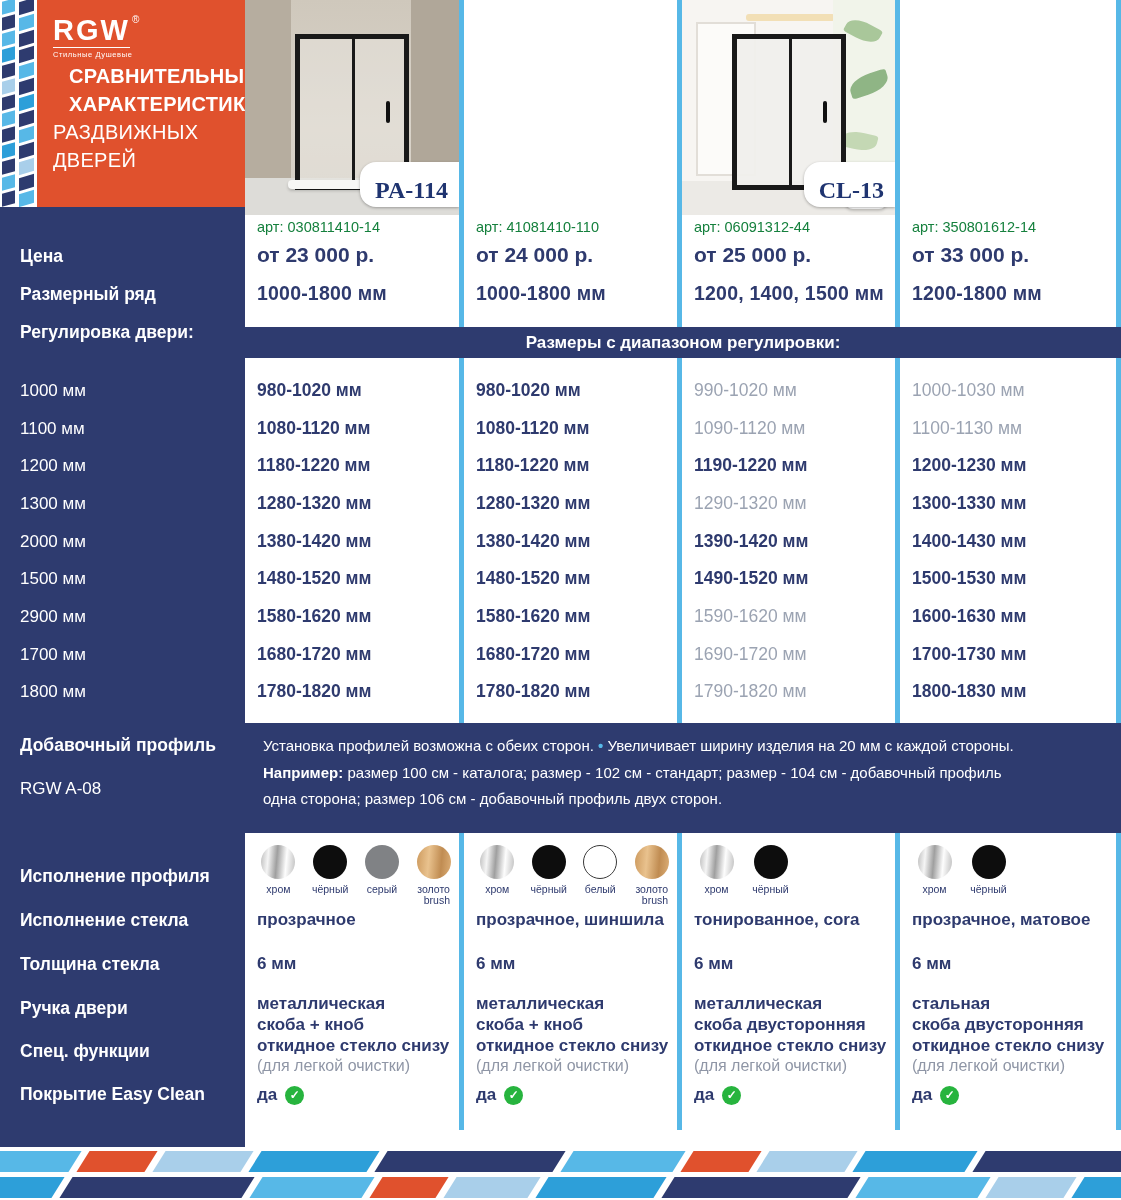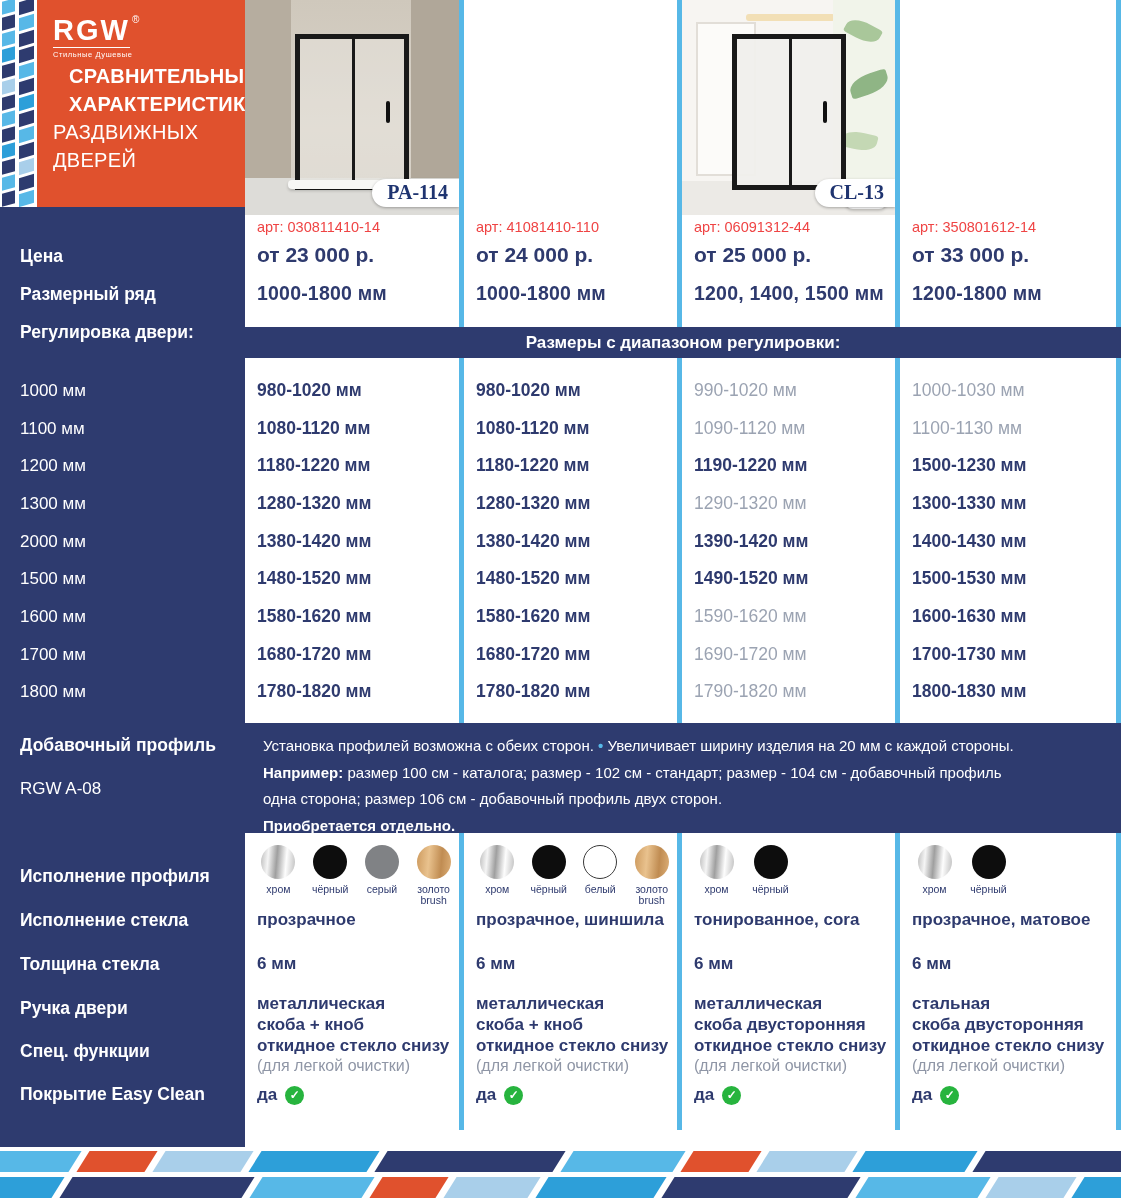--- a/index.html
+++ b/index.html
@@ -19,58 +19,58 @@
   .datenote{position:absolute;left:16px;bottom:13px;font-size:14.5px;}
   
   .navy-side{position:absolute;left:0;top:207px;width:245px;height:940px;background:#2E3B6F;}
   .slab{position:absolute;left:20px;color:#fff;font-size:17px;white-space:nowrap;}
   .slab.bold{font-weight:bold;font-size:17.5px;}
   
   .vdiv{position:absolute;top:0;width:5px;height:1130px;background:#57B8E7;}
   
   .col{position:absolute;top:0;height:1130px;}
   .col>div{position:absolute;left:12px;right:4px;}
-  .art{top:219px;font-size:14.5px;color:#ef4444;}
+  .art{top:219px;font-size:14.5px;color:#15803d;}
   .price{top:243px;font-size:21px;font-weight:bold;color:#2E3A6E;}
   .range{top:282px;font-size:19.5px;font-weight:bold;color:#2E3A6E;letter-spacing:.2px;}
   .adj{font-size:17.5px;white-space:nowrap;}
   .adj.b{font-weight:bold;color:#2E3A6E;}
   .adj.l{font-weight:normal;color:#9BA3B2;}
   .banner{position:absolute;left:245px;top:327px;width:876px;height:31px;background:#2E3B6F;
           color:#fff;font-weight:bold;font-size:17px;text-align:center;line-height:31px;}
   
   .info{position:absolute;left:245px;top:723px;width:876px;height:110px;background:#2E3B6F;
         color:#fff;font-size:15px;box-sizing:border-box;padding:10px 18px;line-height:26.5px;}
   .info .bullet{color:#57B8E7;font-weight:bold;}
   
   .swatches{top:845px;display:flex;gap:9px;}
   .sw{display:flex;flex-direction:column;align-items:center;width:45px;}
   .dot{width:34px;height:34px;border-radius:50%;box-sizing:border-box;}
   .dot.chrome{background:linear-gradient(95deg,#bdbdbd 0%,#f5f5f5 22%,#9f9f9f 46%,#fdfdfd 72%,#bfbfbf 100%);}
   .dot.black{background:#0d0d0d;}
   .dot.gray{background:#808285;}
   .dot.white{background:#fff;border:1.5px solid #3a3a3a;}
   .dot.gold{background:linear-gradient(95deg,#cd9a5e 0%,#e9c28e 35%,#c08c52 70%,#dcae76 100%);}
-  .swl{margin-top:5px;font-size:10.5px;color:#2E3A6E;text-align:center;line-height:11px;white-space:pre-line;}
+  .swl{margin-top:5px;font-size:10.5px;color:#2E3A6E;text-align:right;line-height:11px;white-space:pre-line;}
   
   .cell{font-weight:bold;font-size:17px;color:#2E3A6E;}
   .glass{top:910px;}
   .thick{top:954px;}
   .handle{top:993px;line-height:21px;white-space:pre-line;}
   .special{top:1036px;}
   .note{top:1057px;font-weight:normal;color:#8F96A6;font-size:16px;}
   .ec{top:1085px;display:flex;align-items:center;gap:8px;font-weight:bold;font-size:17px;color:#2E3A6E;}
   .chk{width:19px;height:19px;border-radius:50%;background:#27B43E;color:#fff;font-size:12px;
        font-weight:bold;line-height:19px;text-align:center;display:inline-block;}
   
   .photo{position:absolute;top:0;left:0 !important;right:0 !important;height:215px;overflow:hidden;}
   .photo div,.photo i{position:absolute;}
   .badge{position:absolute;bottom:8px;right:0;background:#fff;border-radius:16px 0 0 16px;
-         padding:2px 11px 3px 15px;font-family:"Liberation Serif",serif;font-weight:bold;
-         font-size:20px;color:#1F3470;box-shadow:0 1px 3px rgba(0,0,0,.3);left:auto !important;}
+         padding:15px 11px 3px 15px;font-family:"Liberation Serif",serif;font-weight:bold;
+         font-size:24px;color:#1F3470;box-shadow:0 1px 3px rgba(0,0,0,.3);left:auto !important;}
   .door{left:50%;transform:translateX(-50%);top:34px;height:146px;width:104px;border:5px solid #191919;}
   .mid{left:50%;top:0;bottom:0;width:3px;background:#191919;}
   .hnd{right:14px;top:62px;width:4px;height:22px;background:#111;border-radius:2px;}
   
   .p0 .wall{inset:0;background:linear-gradient(180deg,#cfc8bc,#d9d3c9 60%,#d3cdc3);}
   .p0 .plL{left:0;top:0;width:46px;height:178px;background:#b6ad9f;}
   .p0 .plR{right:0;top:0;width:48px;height:178px;background:#b0a799;}
   .p0 .floor{left:0;right:0;bottom:0;height:37px;background:#dddcd8;}
   .p0 .door{background:rgba(238,235,230,.42);}
   .p0 .tray{left:50%;transform:translateX(-50%);bottom:26px;width:128px;height:9px;background:#f7f7f5;
@@ -178,21 +178,20 @@
   <div class="vdiv" style="left:677px"></div>
   <div class="vdiv" style="left:895px"></div>
   <div class="vdiv" style="left:1116px"></div>
 
   <div class="banner">Размеры с диапазоном регулировки:</div>
 
   <div class="info">
     <div class="iline"><span>Установка профилей возможна с обеих сторон.</span> <span class="bullet">•</span> <span>Увеличивает ширину изделия на 20 мм с каждой стороны.</span></div>
     <div class="iline"><b>Например:</b><span> размер 100 см - каталога; размер - 102 см - стандарт; размер - 104 см - добавочный профиль</span></div>
     <div class="iline"><span>одна сторона; размер 106 см - добавочный профиль двух сторон.</span></div>
-    <div class="iline"><b>Приобретается отдельно.</b></div>
   </div>
 
   <div id="band">
       <i style="top:0px;left:-20px;width:95px;background:#57B8E7"></i>
       <i style="top:0px;left:83px;width:68px;background:#E0512D"></i>
       <i style="top:0px;left:159px;width:88px;background:#A9CFEA"></i>
       <i style="top:0px;left:255px;width:118px;background:#2D9FD9"></i>
       <i style="top:0px;left:381px;width:178px;background:#2E3B6F"></i>
       <i style="top:0px;left:567px;width:112px;background:#57B8E7"></i>
       <i style="top:0px;left:687px;width:68px;background:#E0512D"></i>
@@ -209,21 +208,21 @@
       <i style="top:26px;left:862px;width:122px;background:#57B8E7"></i>
       <i style="top:26px;left:992px;width:78px;background:#A9CFEA"></i>
       <i style="top:26px;left:1078px;width:112px;background:#2D9FD9"></i>
     </div>
 <div class="slab" style="top:381px">1000 мм</div>
     <div class="slab" style="top:419px">1100 мм</div>
     <div class="slab" style="top:456px">1200 мм</div>
     <div class="slab" style="top:494px">1300 мм</div>
     <div class="slab" style="top:532px">2000 мм</div>
     <div class="slab" style="top:569px">1500 мм</div>
-    <div class="slab" style="top:607px">1600 мм</div>
+    <div class="slab" style="top:607px">2900 мм</div>
     <div class="slab" style="top:645px">1700 мм</div>
     <div class="slab" style="top:682px">1800 мм</div>
     <div class="col" style="left:245px;width:214px">
       <div class="photo p0">
         <div class="wall"></div>
         <div class="plL"></div>
         <div class="plR"></div>
         <div class="floor"></div>
         <div class="door">
           <div class="mid"></div>
@@ -367,21 +366,21 @@
         <span>да</span>
         <span class="chk">✓</span>
       </div>
     </div>
     <div class="col" style="left:900px;width:216px">
   <div class="art">арт: 350801612-14</div>
   <div class="price">от 33 000 р.</div>
   <div class="range">1200-1800 мм</div>
       <div class="adj l" style="top:380px">1000-1030 мм</div>
       <div class="adj l" style="top:418px">1100-1130 мм</div>
-      <div class="adj b" style="top:455px">1500-1230 мм</div>
+      <div class="adj b" style="top:455px">1200-1230 мм</div>
       <div class="adj b" style="top:493px">1300-1330 мм</div>
       <div class="adj b" style="top:531px">1400-1430 мм</div>
       <div class="adj b" style="top:568px">1500-1530 мм</div>
       <div class="adj b" style="top:606px">1600-1630 мм</div>
       <div class="adj b" style="top:644px">1700-1730 мм</div>
       <div class="adj b" style="top:681px">1800-1830 мм</div>
       <div class="swatches">
         <div class="sw">
           <span class="dot chrome"></span>
           <span class="swl">хром</span>

